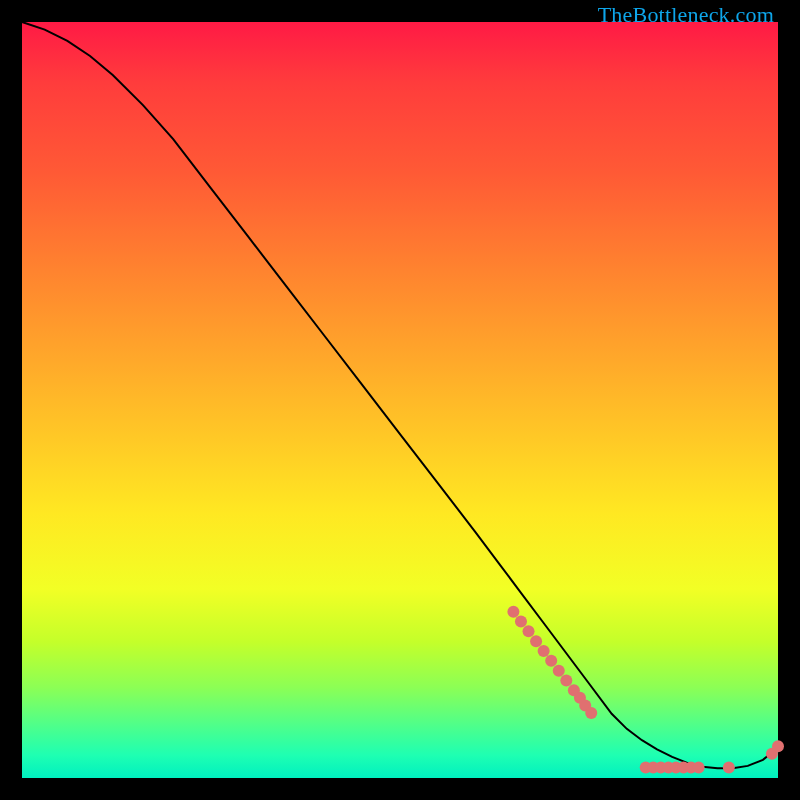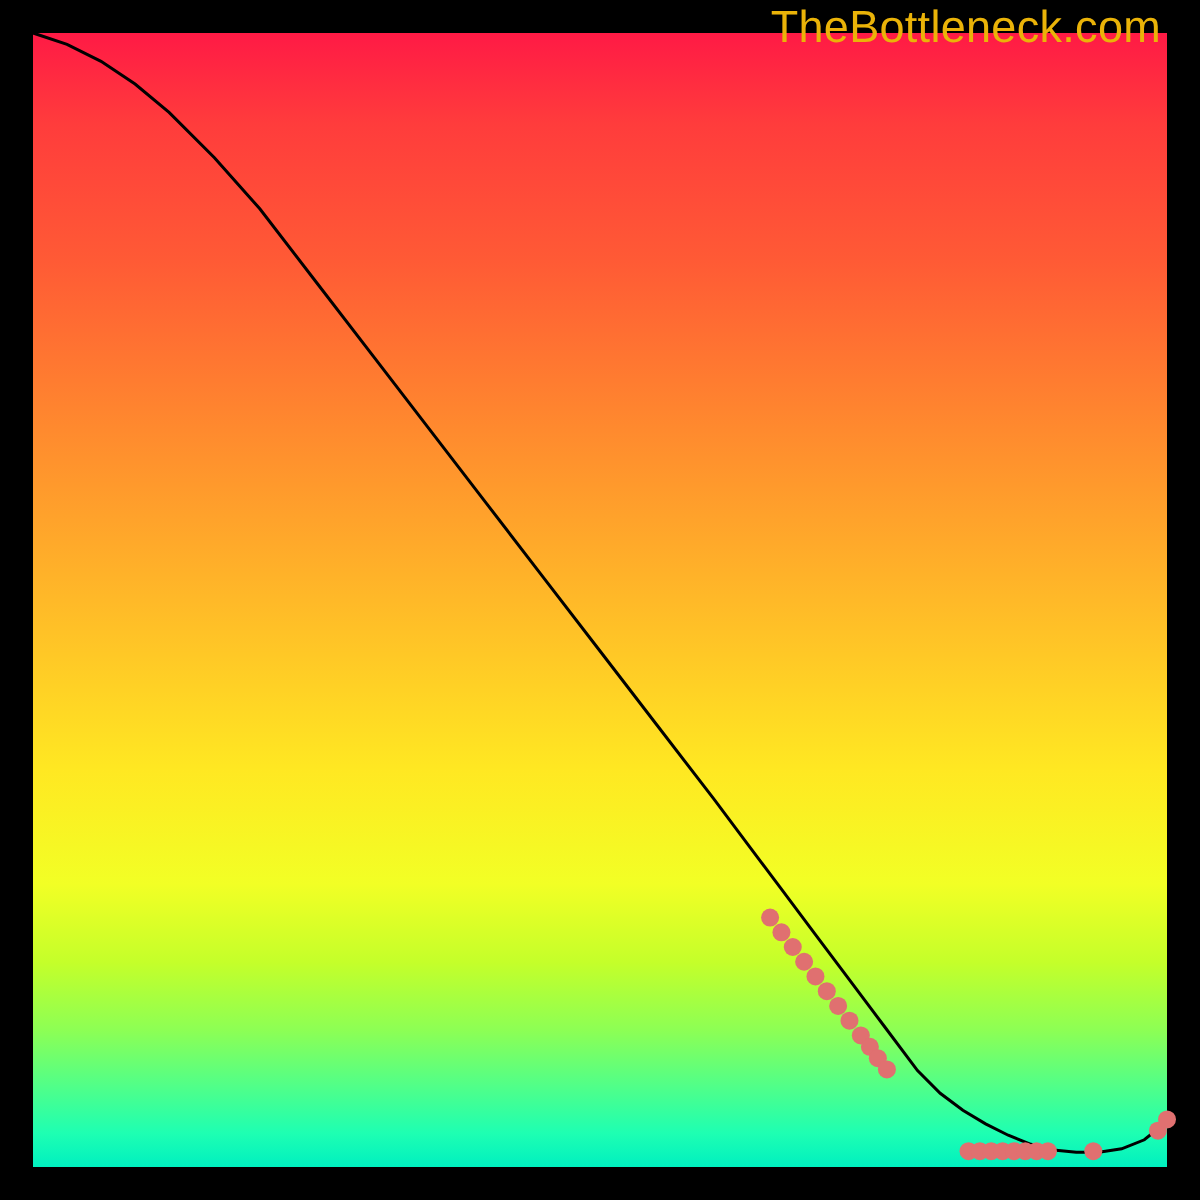--- a/index.html
+++ b/index.html
@@ -35,23 +35,23 @@
       #8cff55 88%,
       #4fff8a 93%,
       #1effb2 97%,
       #00f0c0 100%
     );
   }
   .watermark {
     position: absolute;
     top: 2px;
     right: 26px;
-    font-family: Liberation Sans, sans-serif;
-    font-size: 30px;
-    color: #eab308;
+    font-family: Liberation Serif, serif;
+    font-size: 22px;
+    color: #0ea5e9;
     letter-spacing: 0.2px;
     user-select: none;
   }
   svg.overlay {
     position: absolute;
     left: 0;
     top: 0;
     width: 756px;
     height: 756px;
     overflow: visible;

